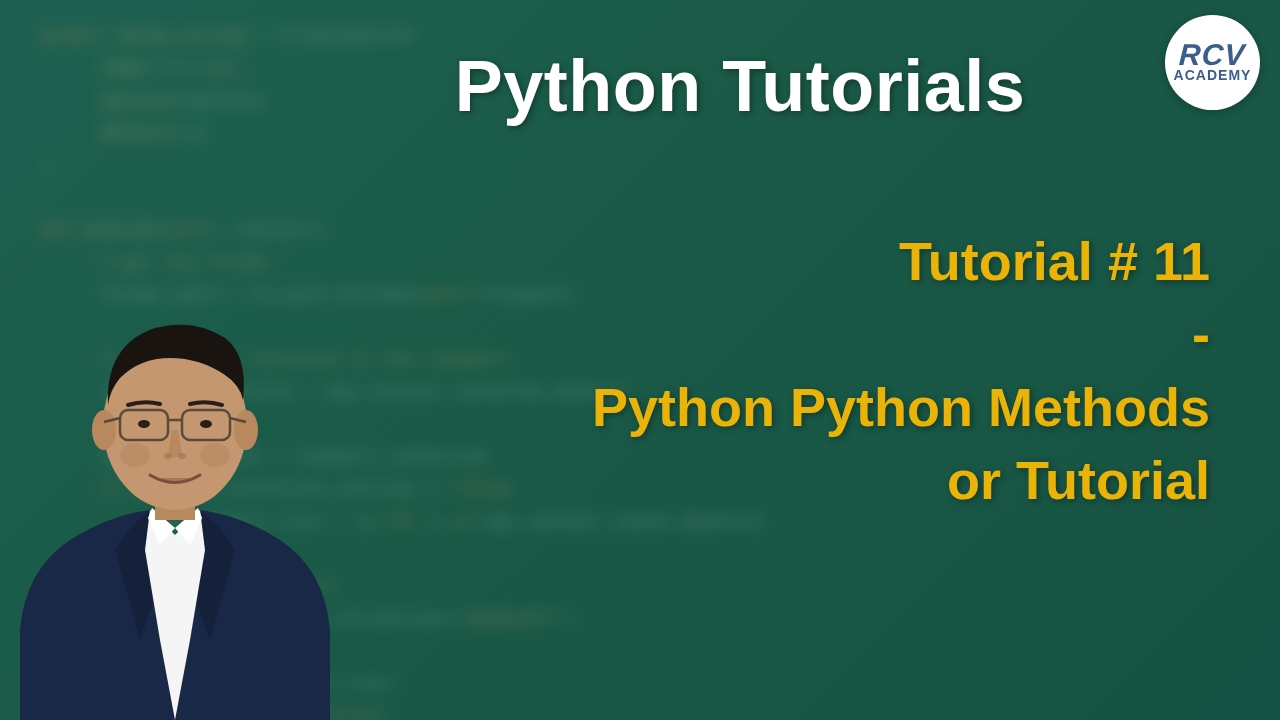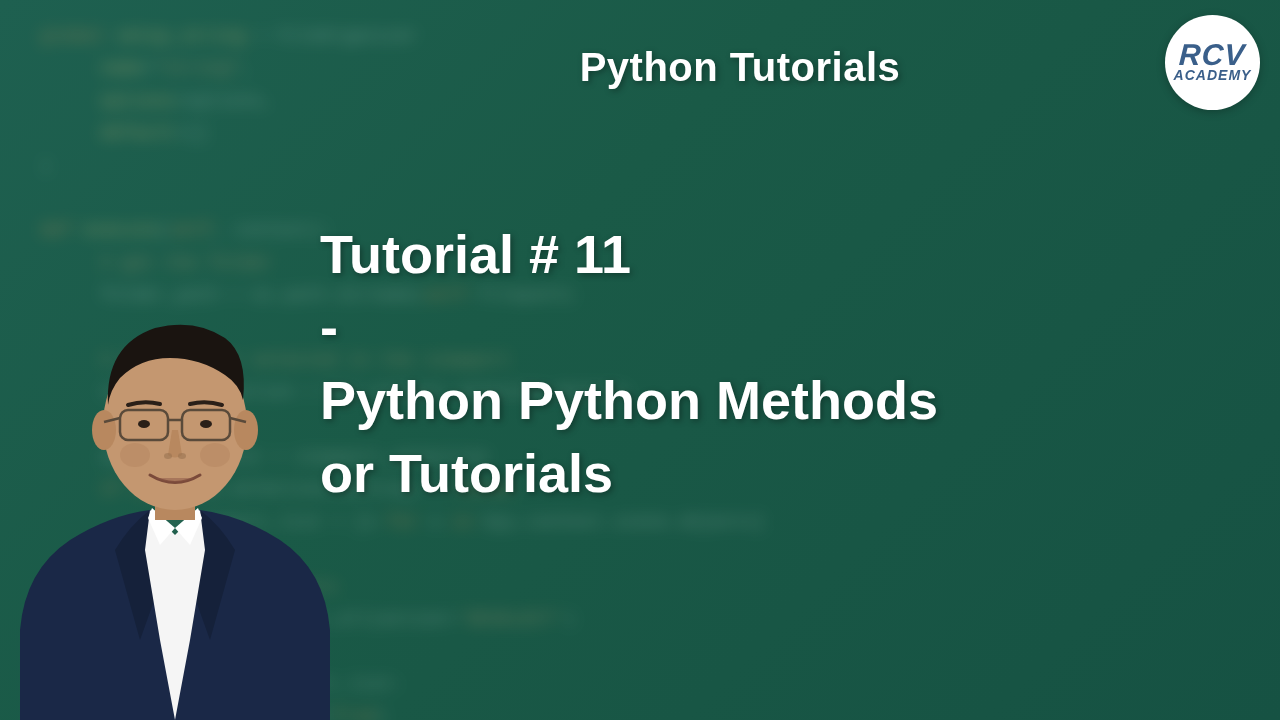--- a/index.html
+++ b/index.html
@@ -62,46 +62,45 @@
       letter-spacing: 1px;
       line-height: 0.85;
       font-style: italic;
       transform: skewX(-3deg);
     }
     .logo .sub {
       font-size: 14px;
       font-weight: 700;
       color: #3a5f8a;
       letter-spacing: 1px;
-      font-style: italic;
     }
 
     .title-block {
       position: absolute;
       top: 45px;
       left: 320px;
       right: 120px;
       z-index: 8;
       text-align: center;
       color: #ffffff;
     }
     .title-main {
-      font-size: 40px;
+      font-size: 72px;
       font-weight: 900;
       letter-spacing: 0.5px;
       text-shadow: 2px 2px 6px rgba(0,0,0,0.35);
     }
     .subtitle-block {
       position: absolute;
-      top: 218px;
+      top: 225px;
       left: 320px;
       right: 70px;
       z-index: 8;
-      text-align: left;
-      color: #ffffff;
+      text-align: right;
+      color: #eab308;
     }
     .subtitle-line {
       font-size: 54px;
       font-weight: 900;
       line-height: 1.35;
       text-shadow: 2px 2px 6px rgba(0,0,0,0.35);
     }
 
     .presenter {
       position: absolute;
@@ -153,21 +152,21 @@
 </div>
 
 <div class="title-block">
   <div class="title-main">Python Tutorials</div>
 </div>
 
 <div class="subtitle-block">
   <div class="subtitle-line">Tutorial # 11</div>
   <div class="subtitle-line">-</div>
   <div class="subtitle-line">Python Python Methods</div>
-  <div class="subtitle-line">or Tutorials</div>
+  <div class="subtitle-line">or Tutorial</div>
 </div>
 
 <div class="presenter">
   <svg viewBox="0 0 350 430" xmlns="http://www.w3.org/2000/svg">
 
     <path d="M 20 430 L 20 340 Q 25 280 70 250 Q 110 225 150 220 L 160 225 L 175 290 L 190 225 L 200 220 Q 240 225 280 250 Q 325 280 330 340 L 330 430 Z" fill="#1a2847"></path>
 
     <path d="M 150 220 L 165 280 L 140 350 L 115 260 Q 130 235 150 220 Z" fill="#15213a"></path>
     <path d="M 200 220 L 185 280 L 210 350 L 235 260 Q 220 235 200 220 Z" fill="#15213a"></path>
 

